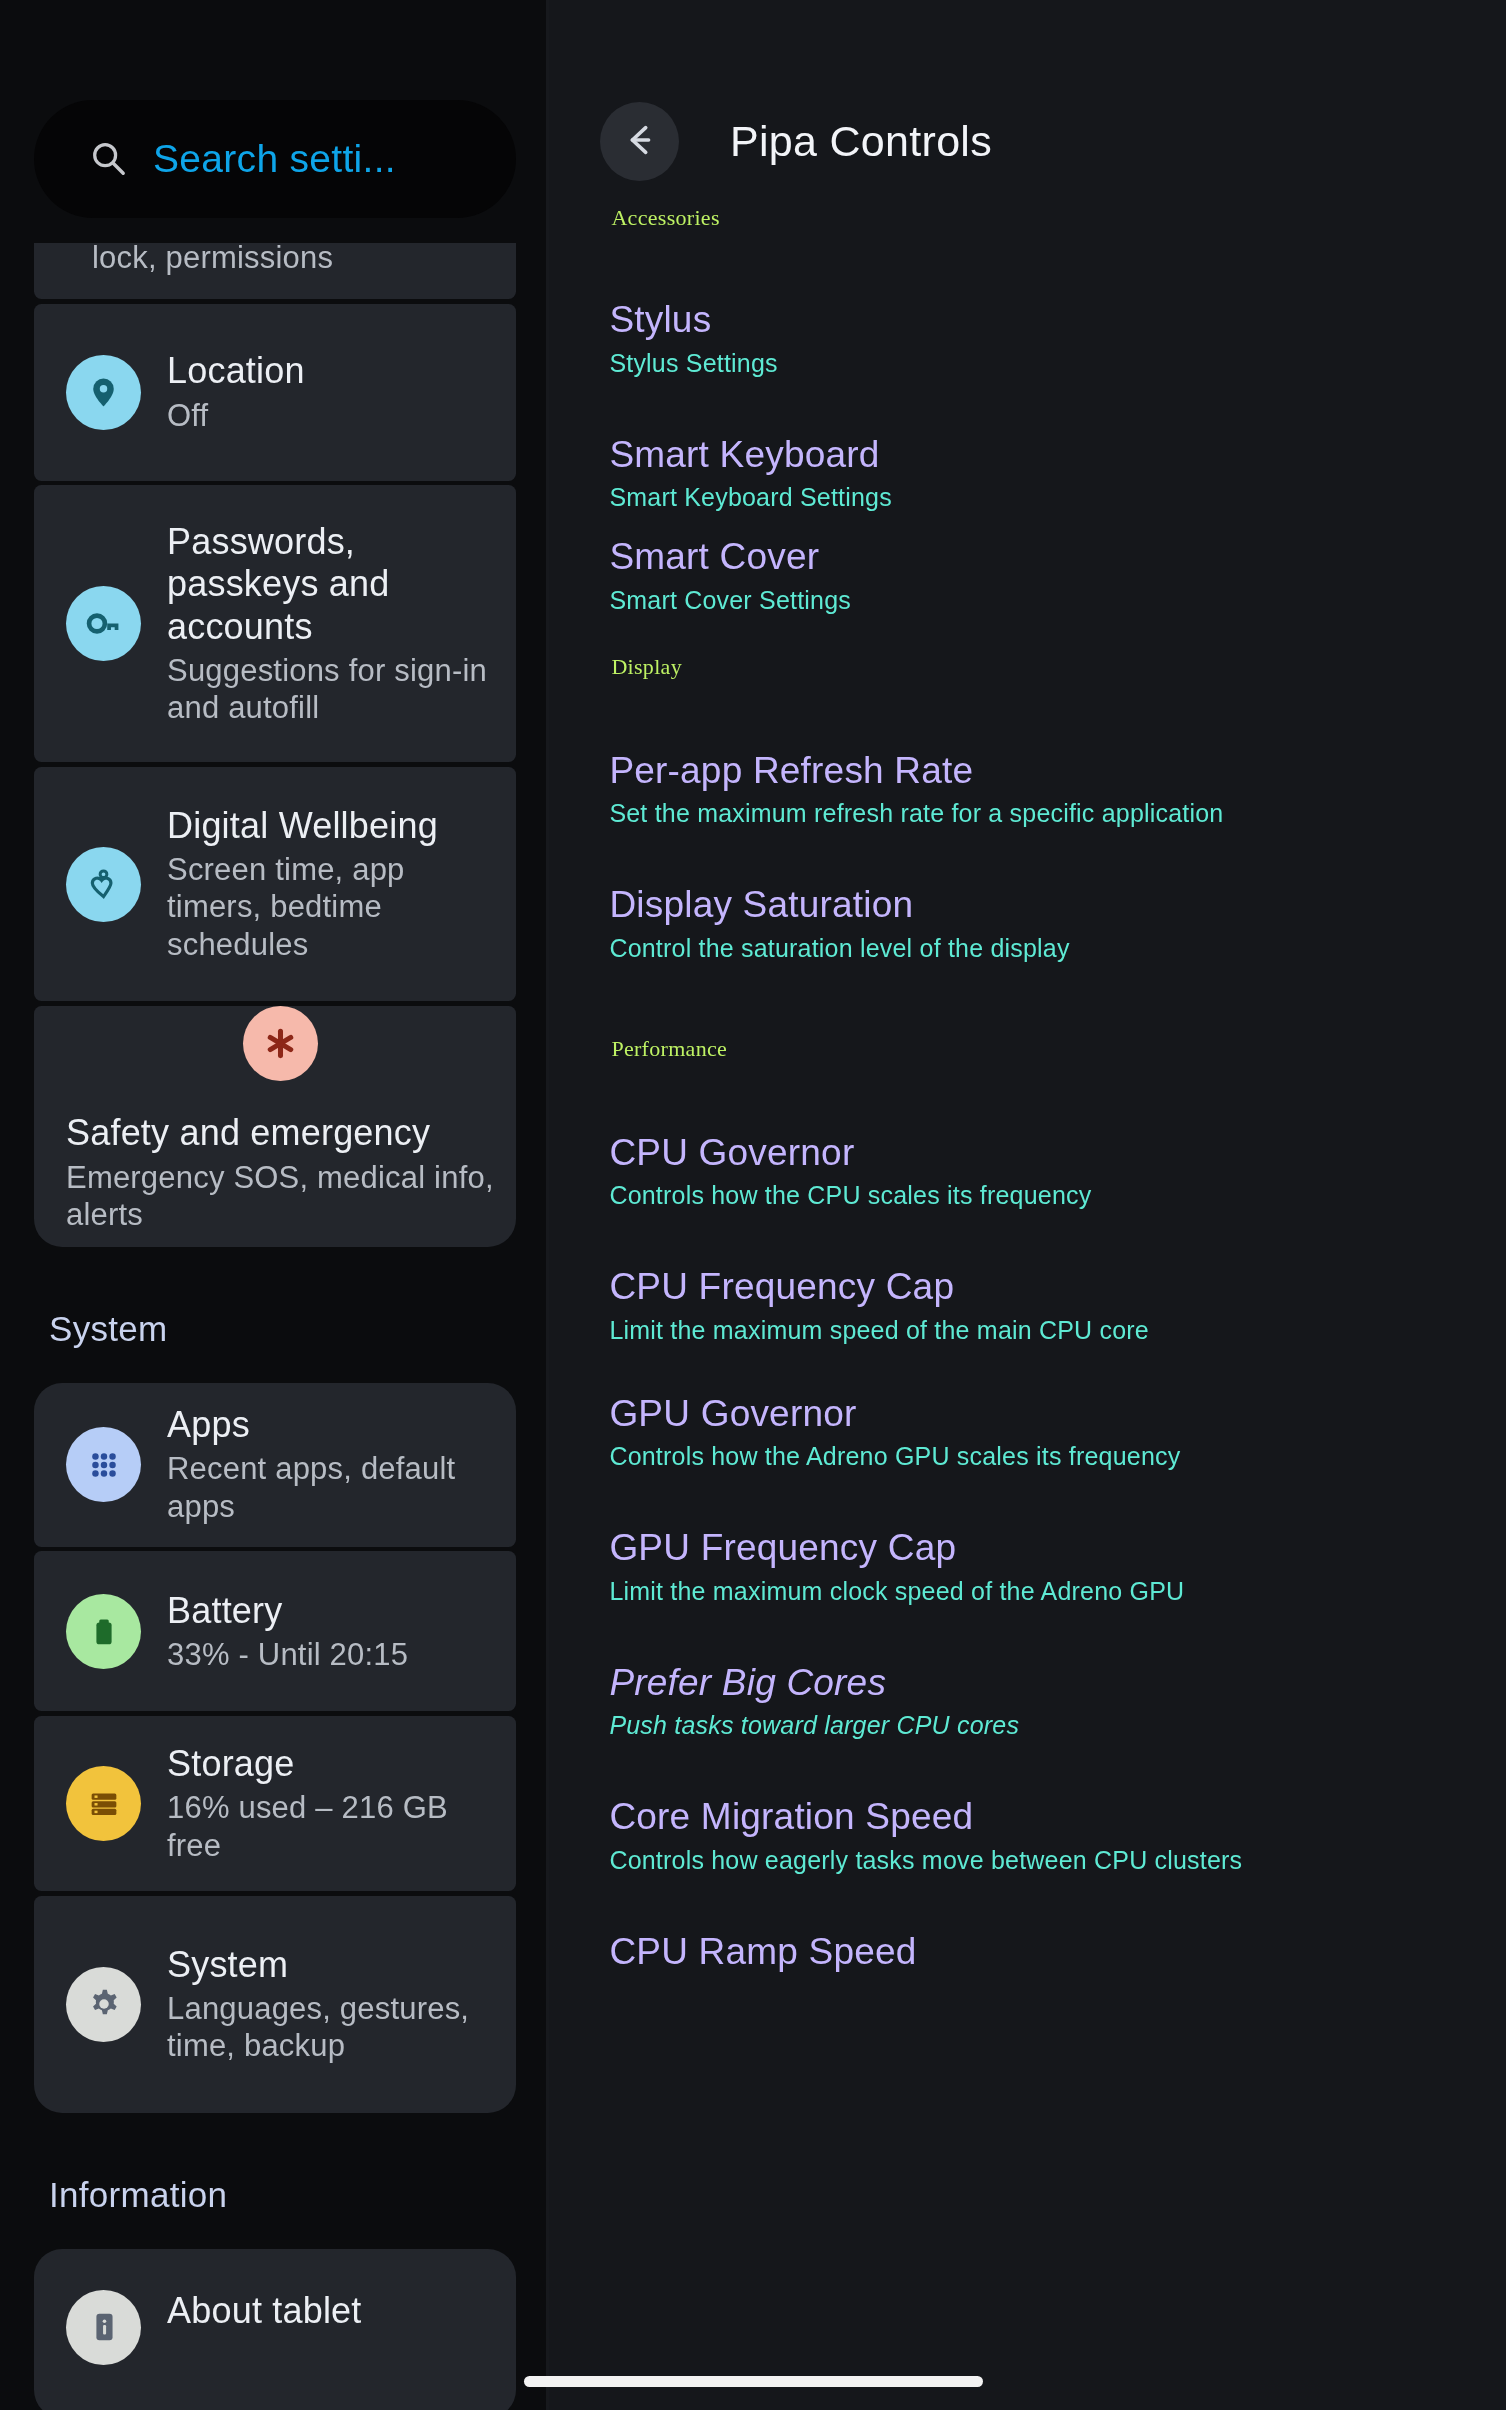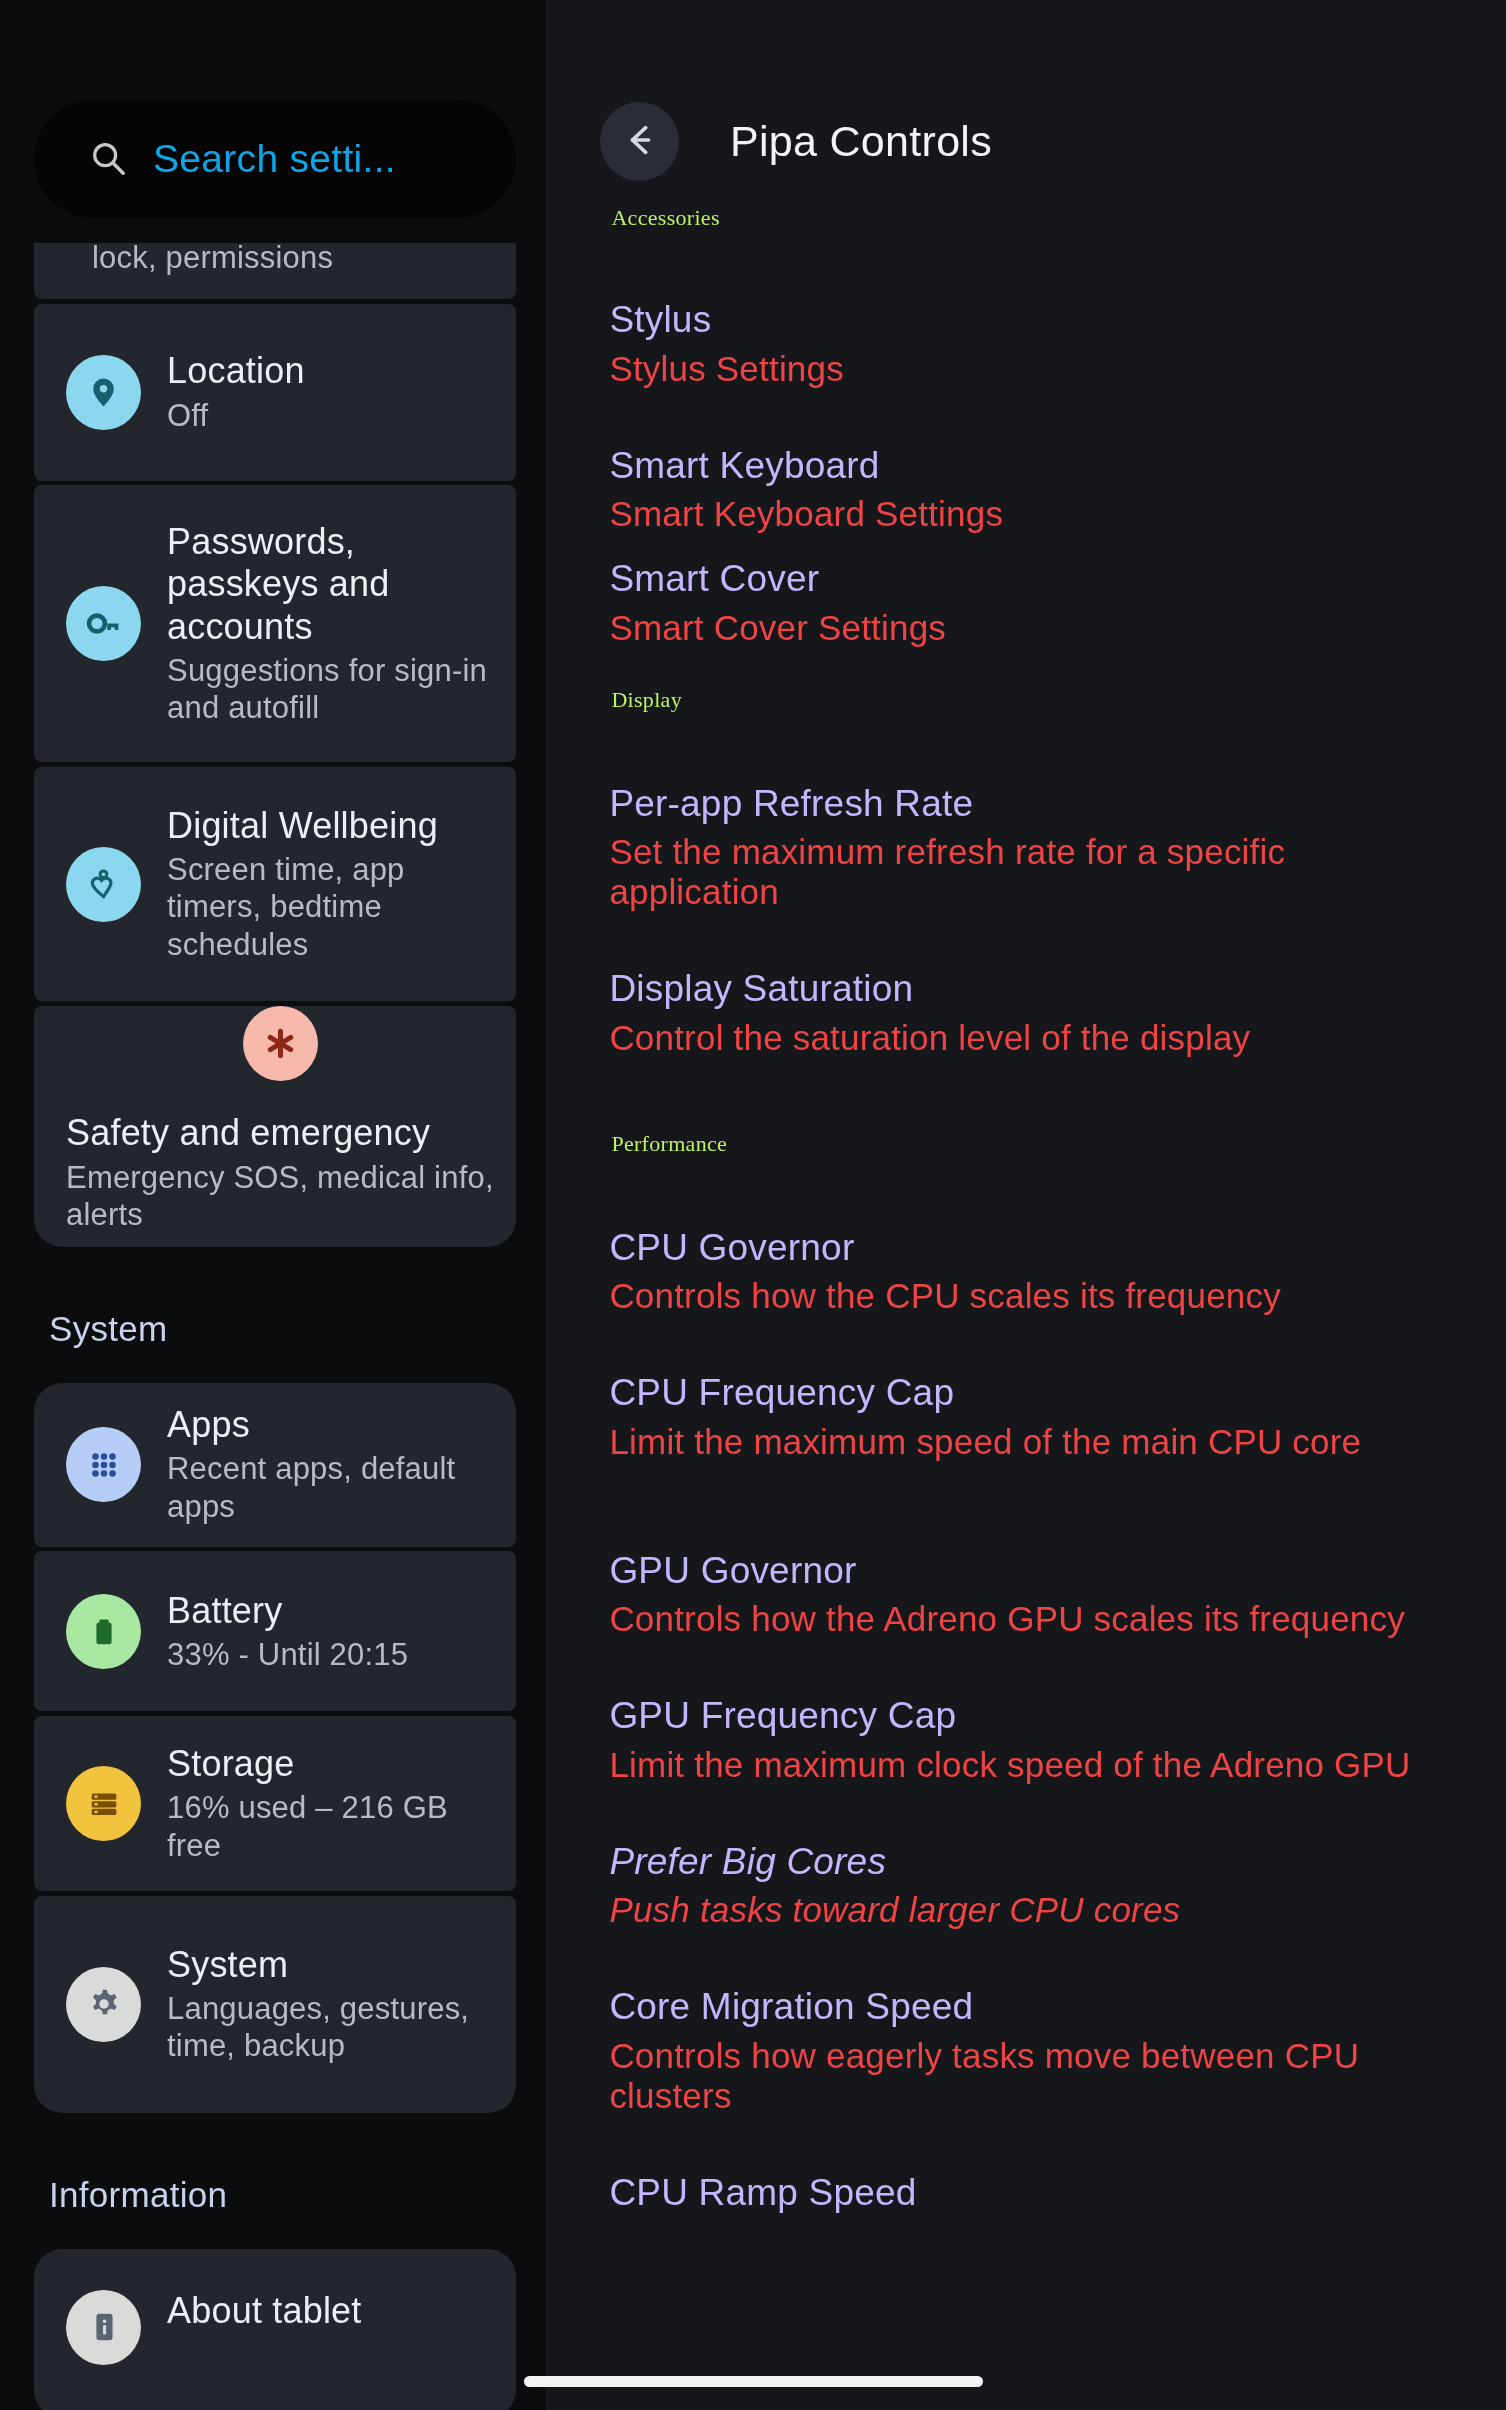--- a/index.html
+++ b/index.html
@@ -67,21 +67,21 @@
   .main { position:absolute; left:549px; top:0; width:958px; height:2411px;
           background:#15171b; overflow:hidden; }
   .main-header { position:absolute; left:0; top:94px; width:100%; height:94px;
                  display:flex; align-items:center; gap:51px; padding-left:51px; }
   .backbtn { width:79px; height:79px; border-radius:50%; background:#2a2d33;
              display:flex; align-items:center; justify-content:center; flex:0 0 79px; }
   .main-title { color:#f2f4f8; font-size:43px; letter-spacing:0.3px; }
 
   .seclabel { color:#bef264; font-size:22px; letter-spacing:0.3px;font-family:Liberation Serif, serif; }
   .row-title { color:#c4b5fd; font-size:37px; letter-spacing:0.2px; }
-  .row-sub { color:#ef4444; font-size:35px; letter-spacing:0.2px; margin-top:7.5px; }
+  .row-sub { color:#5eead4; font-size:25px; letter-spacing:0.2px; margin-top:7.5px; }
 
   .mcontent { position:absolute; left:0; top:205px; width:100%; padding-left:9.4px; }
   .sec { padding-left:0; }
   .seclabel-wrap { padding-left:53px; }
   .row { padding:0 53px 0 51px; }
 
   
   .home-ind { position:absolute; left:524px; top:2376px; width:459px; height:11.3px;
               background:#f3f3f3; border-radius:7.5px; }
 </style>
@@ -363,21 +363,21 @@
           <div class="seclabel">Performance</div>
         </div>
         <div class="row" style="margin-top:70px;">
           <div class="row-title">CPU Governor</div>
           <div class="row-sub">Controls how the CPU scales its frequency</div>
         </div>
         <div class="row" style="margin-top:56px;">
           <div class="row-title">CPU Frequency Cap</div>
           <div class="row-sub">Limit the maximum speed of the main CPU core</div>
         </div>
-        <div class="row" style="margin-top:88px;">
+        <div class="row" style="margin-top:48px;">
           <div class="row-title">GPU Governor</div>
           <div class="row-sub">Controls how the Adreno GPU scales its frequency</div>
         </div>
         <div class="row" style="margin-top:56px;">
           <div class="row-title">GPU Frequency Cap</div>
           <div class="row-sub">Limit the maximum clock speed of the Adreno GPU</div>
         </div>
         <div class="row" style="margin-top:56px;font-style:italic;">
           <div class="row-title">Prefer Big Cores</div>
           <div class="row-sub">Push tasks toward larger CPU cores</div>

